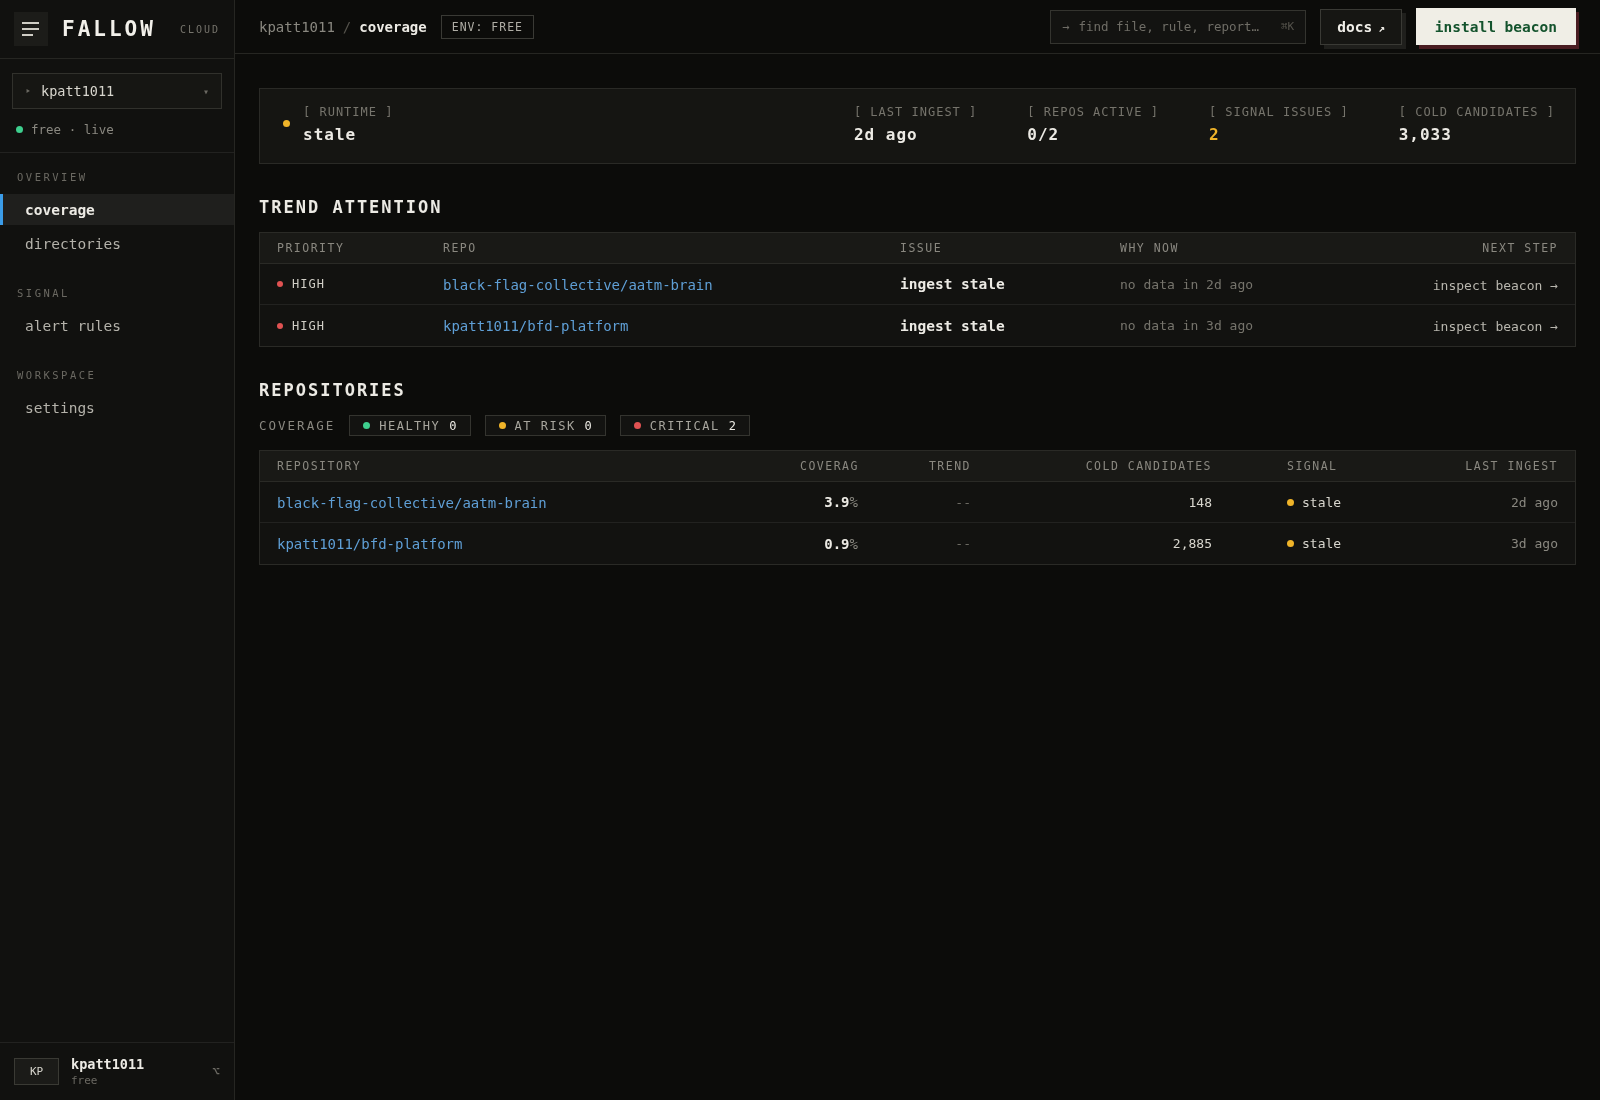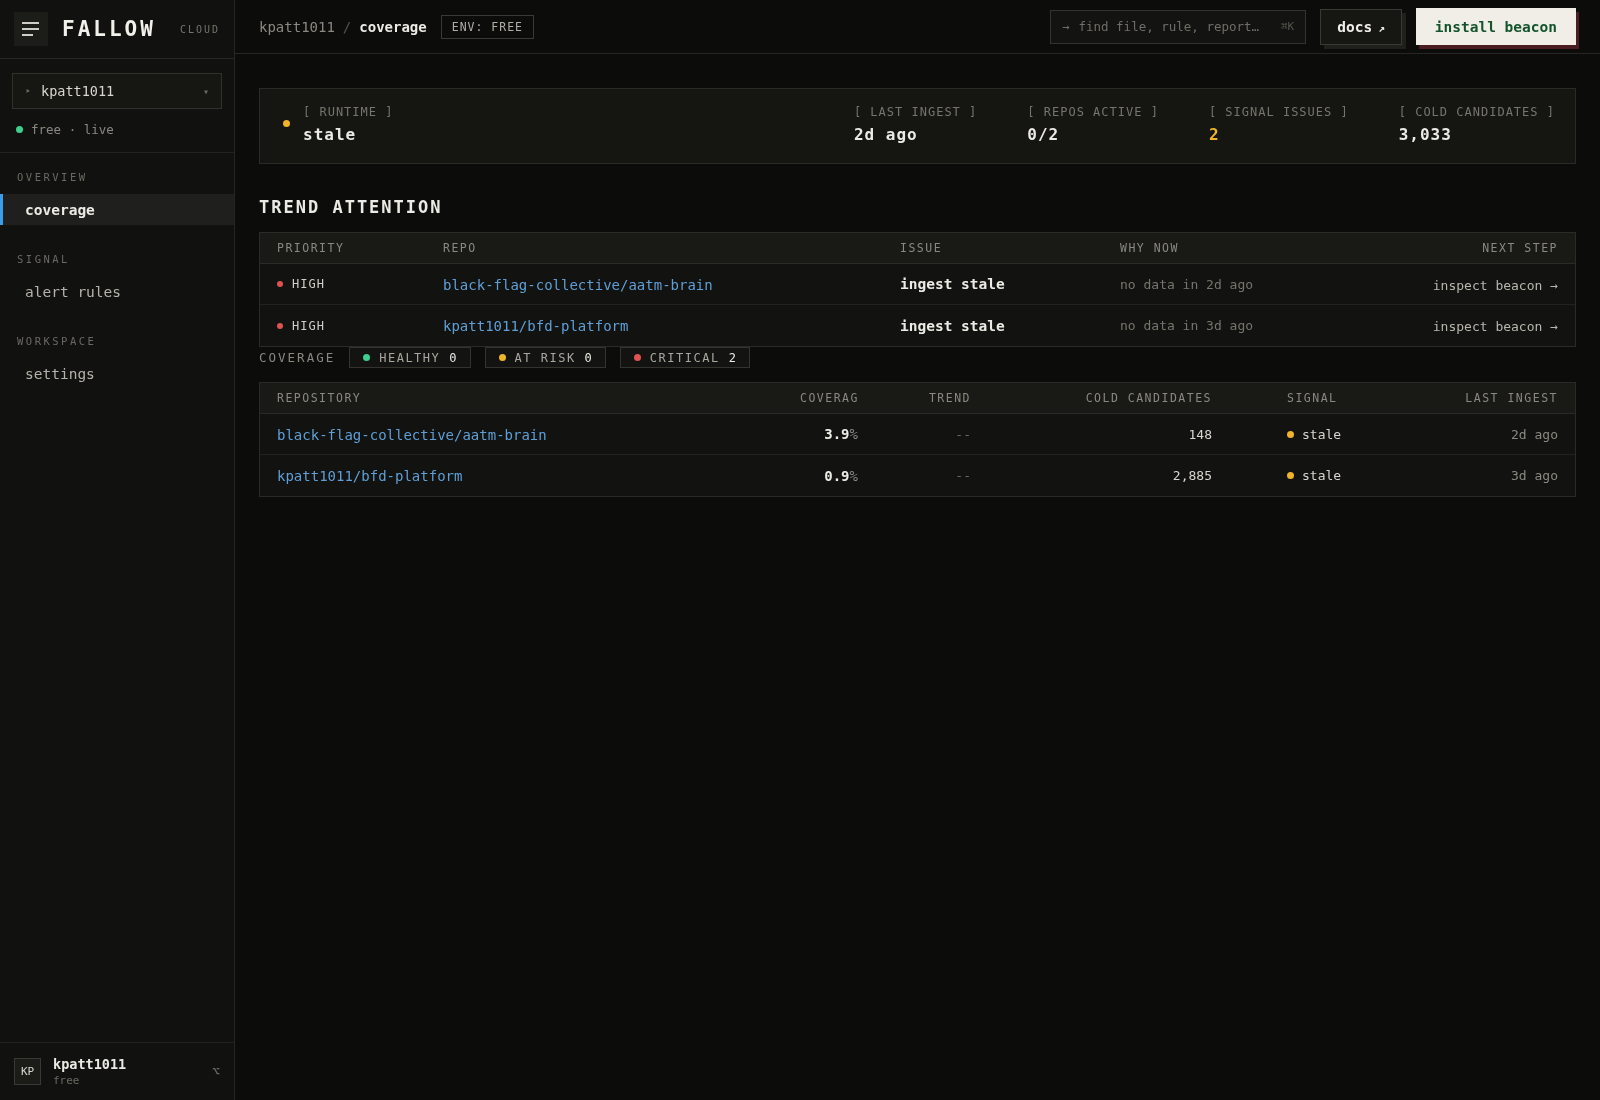--- a/index.html
+++ b/index.html
@@ -26,21 +26,21 @@
   .dot-green { background:#3ecf8e; } .dot-yellow { background:#f0b429; } .dot-red { background:#e05252; }
 
   .nav { flex:1; padding:18px 0; }
   .nav-section { margin-bottom:28px; }
   .nav-label { padding:0 17px; font-size:10.5px; letter-spacing:2.5px; color:#6b6962; margin-bottom:11px; }
   .nav-item { height:31px; display:flex; align-items:center; padding-left:22px; font-size:14.5px;
     color:#b4b2aa; border-left:3px solid transparent; cursor:pointer; margin-bottom:3px; }
   .nav-item.active { background:#1f1f1d; border-left-color:#3b9ce8; color:#eceae4; font-weight:bold; }
 
   .user { border-top:1px solid #222220; padding:13px 14px; display:flex; align-items:center; }
-  .avatar { width:27px; height:27px; border:1px solid #3a3a34; background:#1b1b18; display:grid; place-items:center; font-size:11px; color:#d8d6ce; }
+  .avatar { width:45px; height:27px; border:1px solid #3a3a34; background:#1b1b18; display:grid; place-items:center; font-size:11px; color:#d8d6ce; }
   .user-meta { margin-left:12px; }
   .user-name { font-size:13.5px; font-weight:bold; color:#eceae4; }
   .user-plan { font-size:11px; color:#6b6962; margin-top:2px; }
   .opt-icon { margin-left:auto; color:#6b6962; font-size:13px; cursor:pointer; }
 
   
   .main { flex:1; display:flex; flex-direction:column; }
   .topbar { height:54px; border-bottom:1px solid #262622; display:flex; align-items:center; padding:0 24px; flex:none; }
   .crumb-ws { font-size:14px; color:#8a8880; }
   .crumb-sep { font-size:14px; color:#55534c; margin:0 8px; }
@@ -125,20 +125,23 @@
       <span class="dot dot-green"></span>
       <span>free · live</span>
     </div>
 
     <nav class="nav">
       <div class="nav-section">
         <div class="nav-label">OVERVIEW</div>
         <div class="nav-item active">
           <span>coverage</span>
         </div>
+        <div class="nav-item">
+          <span>directories</span>
+        </div>
       </div>
       <div class="nav-section">
         <div class="nav-label">SIGNAL</div>
         <div class="nav-item">
           <span>alert rules</span>
         </div>
       </div>
       <div class="nav-section">
         <div class="nav-label">WORKSPACE</div>
         <div class="nav-item">
@@ -224,20 +227,21 @@
             <span class="dot dot-red"></span>
             <span>HIGH</span>
           </div>
           <div class="cell"><a class="repo-link">kpatt1011/bfd-platform</a></div>
           <div class="cell issue">ingest stale</div>
           <div class="cell why">no data in 3d ago</div>
           <div class="cell t-right"><a class="next-link">inspect beacon →</a></div>
         </div>
       </section>
 
+      <h2 class="section-title">REPOSITORIES</h2>
       <div class="repo-filter">
         <span class="filter-label">COVERAGE</span>
         <div class="chip">
           <span class="dot dot-green"></span>
           <span>HEALTHY</span>
           <span class="count">0</span>
         </div>
         <div class="chip">
           <span class="dot dot-yellow"></span>
           <span>AT RISK</span>

